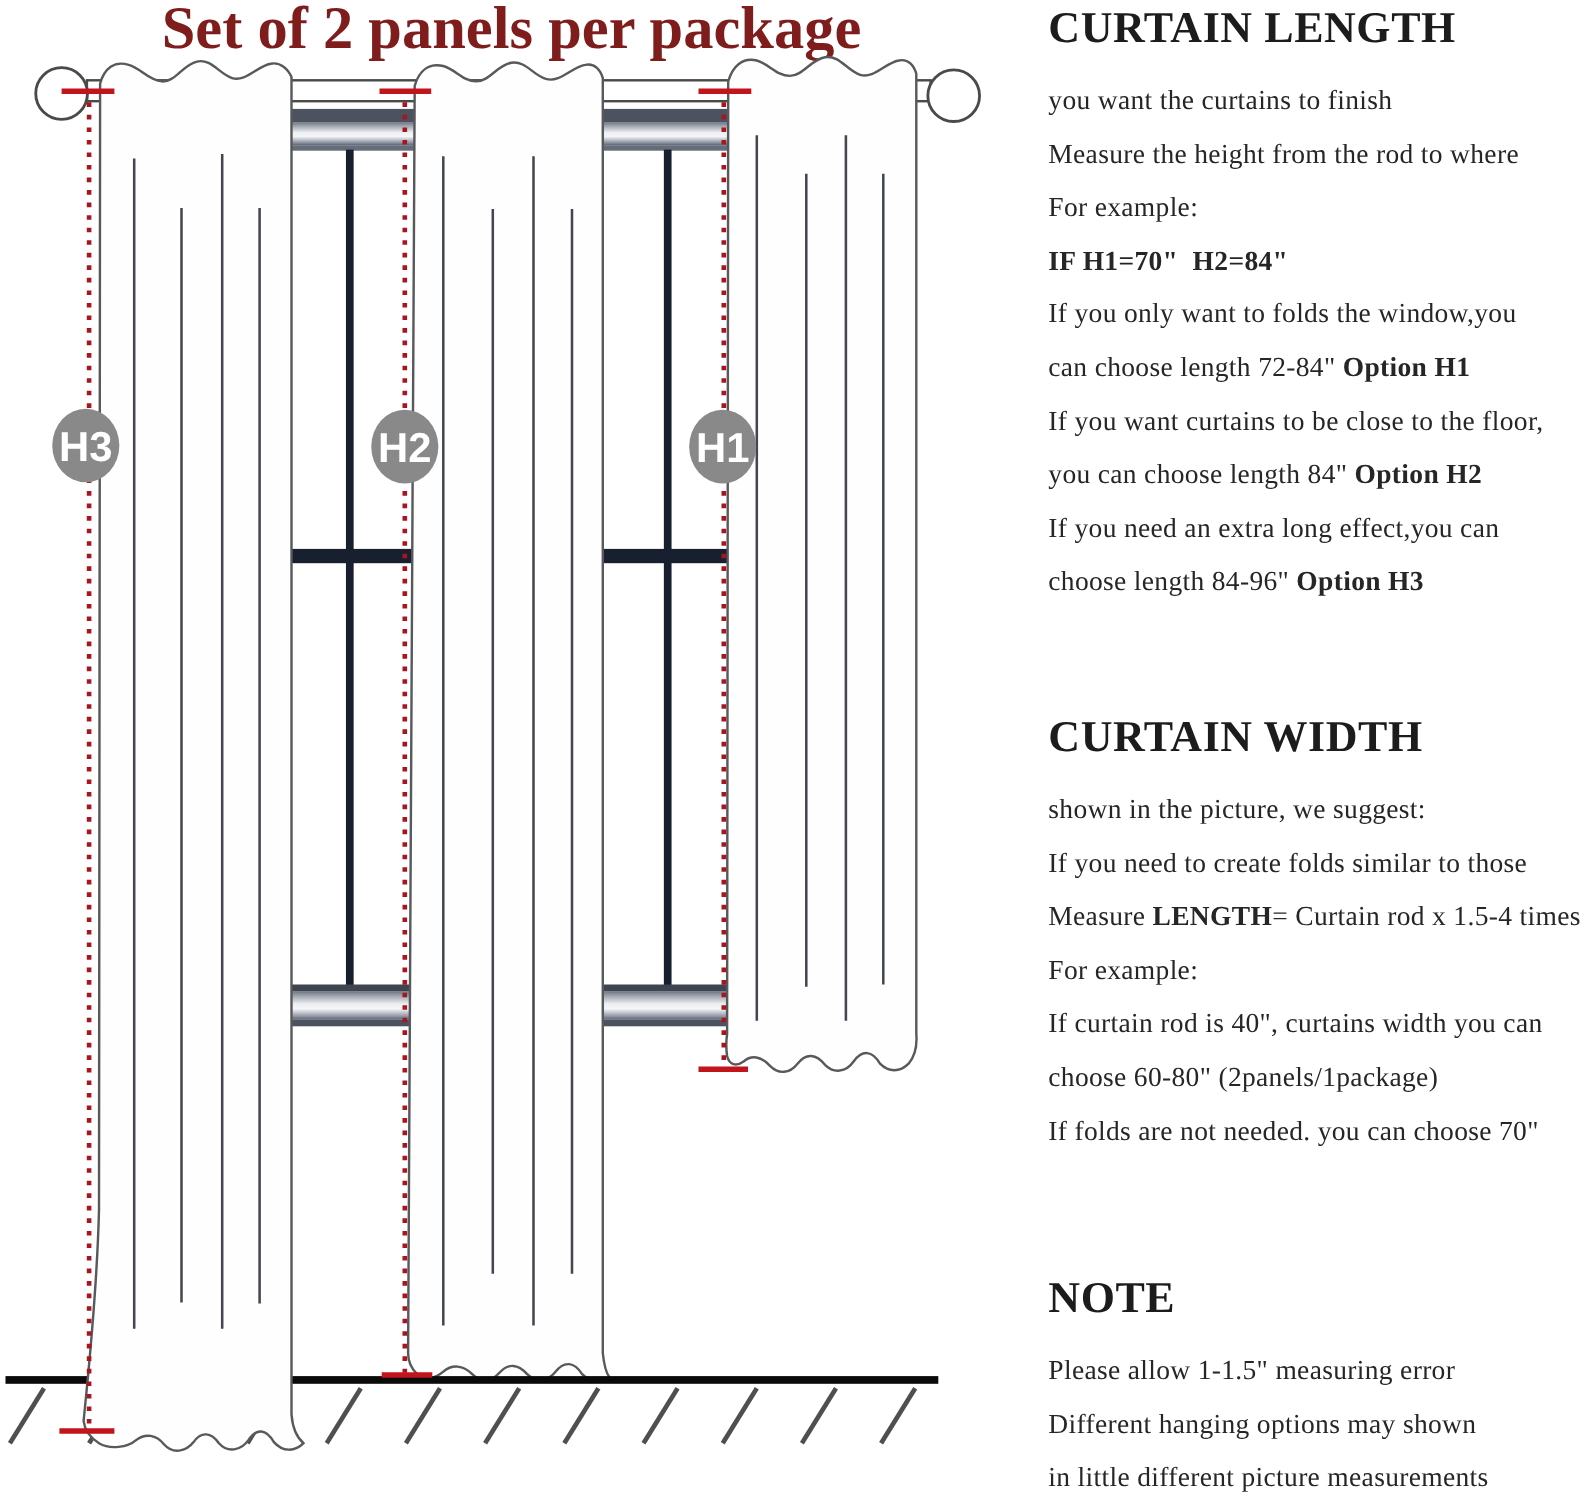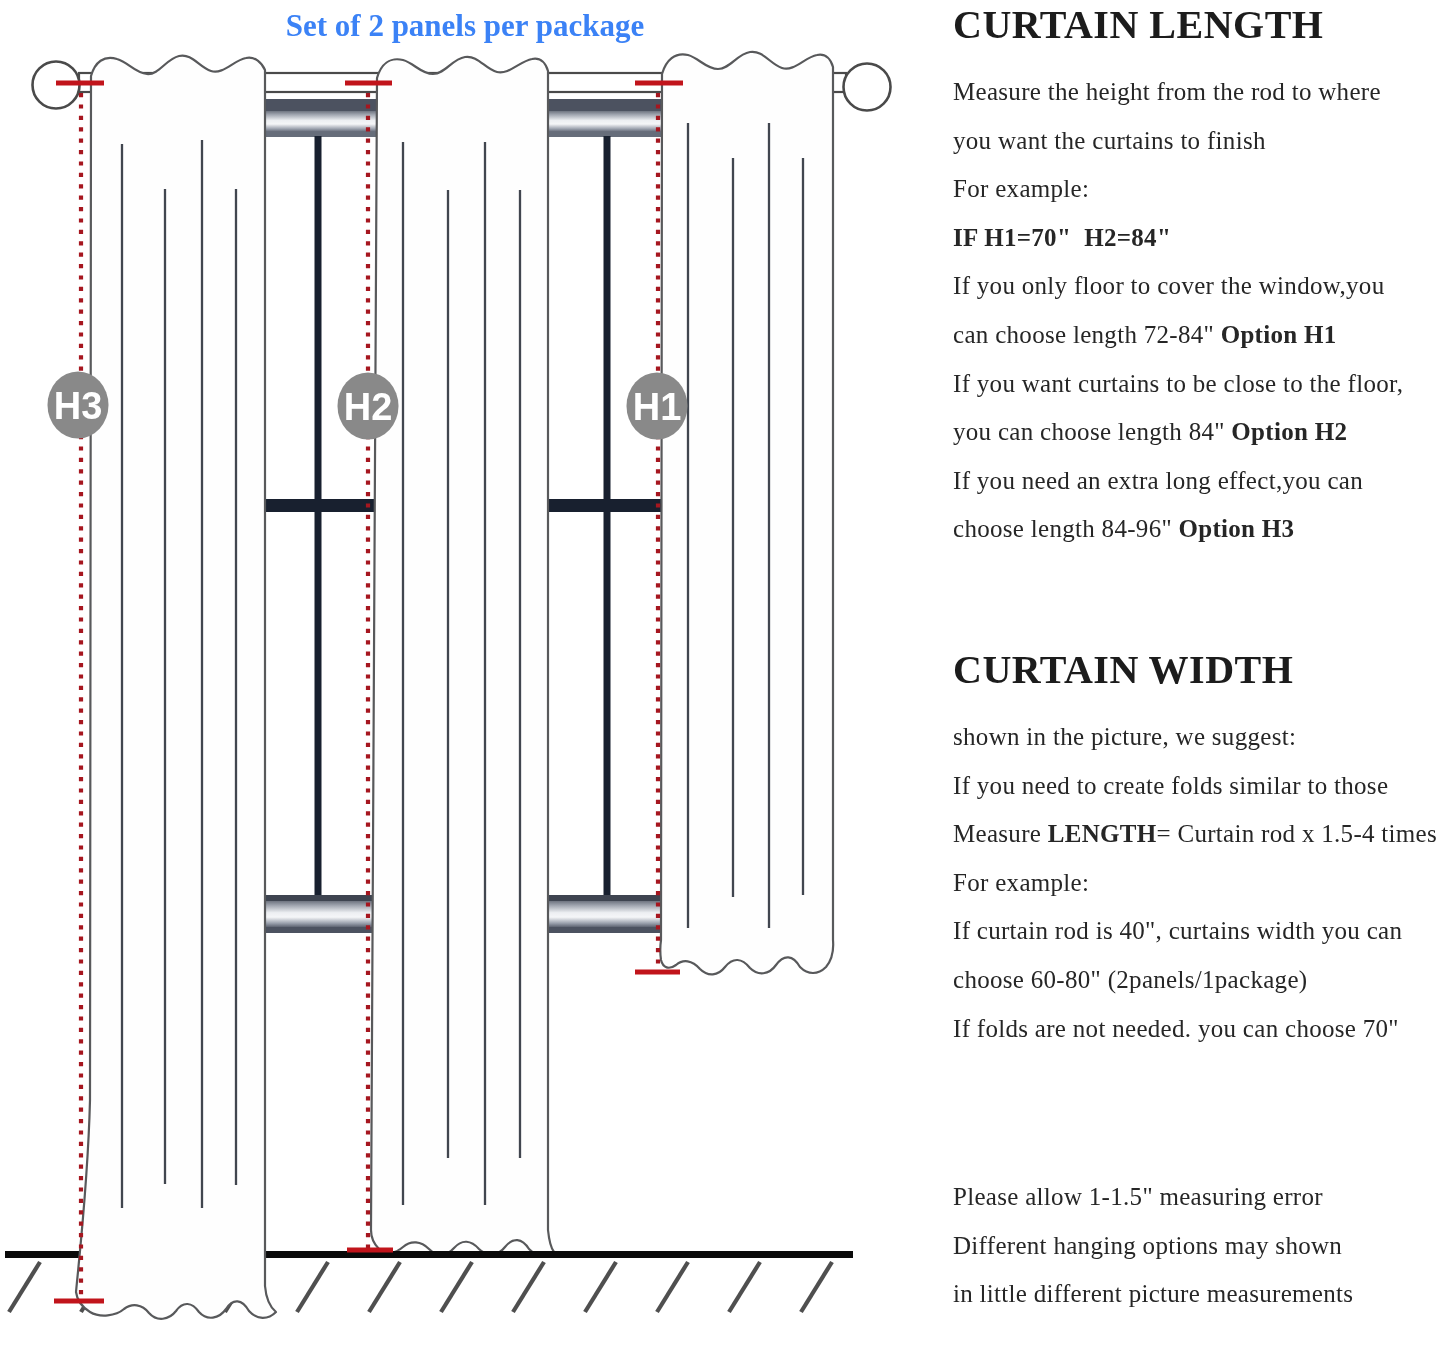--- a/index.html
+++ b/index.html
@@ -6,21 +6,21 @@
   body{
     width:1445px;height:1361px;position:relative;background:#ffffff;
     font-family:"Liberation Serif",serif;overflow:hidden;
   }
   .canvas{position:absolute;left:0;top:0;width:1445px;height:1361px;}
 
   
   .illustration{position:absolute;left:0;top:0;width:930px;height:1361px;}
   .diagram-title{
     position:absolute;left:0;top:0;width:930px;text-align:center;
-    font-size:31px;font-weight:bold;line-height:52px;color:#3b82f6;
+    font-size:55px;font-weight:bold;line-height:52px;color:#7f1d1d;
     letter-spacing:0px;white-space:pre;
   }
   .illu-svg{position:absolute;left:0;top:0;}
 
   
   .right-col{position:absolute;left:953px;top:0;width:492px;height:1361px;}
   .sec{position:absolute;left:0;width:492px;}
   .sec1{top:0;}
   .sec2{top:645px;}
   .sec3{top:1155px;}
@@ -190,25 +190,25 @@
         <text x="657" y="420" fill="#ffffff">H1</text>
       </g>
     </svg>
   </div>
 
   <div class="right-col">
 
     <section class="sec sec1">
       <h2>CURTAIN LENGTH</h2>
       <div class="para">
+          <div class="line"><span>you want the curtains to finish</span></div>
           <div class="line"><span>Measure the height from the rod to where</span></div>
-          <div class="line"><span>you want the curtains to finish</span></div>
           <div class="line"><span>For example:</span></div>
           <div class="line"><b>IF H1=70"  H2=84"</b></div>
-          <div class="line"><span>If you only floor to cover the window,you</span></div>
+          <div class="line"><span>If you only want to folds the window,you</span></div>
           <div class="line"><span>can choose length 72-84" </span><b>Option H1</b></div>
           <div class="line"><span>If you want curtains to be close to the floor,</span></div>
           <div class="line"><span>you can choose length 84" </span><b>Option H2</b></div>
           <div class="line"><span>If you need an extra long effect,you can</span></div>
           <div class="line"><span>choose length 84-96" </span><b>Option H3</b></div>
         </div>
     </section>
 
     <section class="sec sec2">
       <h2>CURTAIN WIDTH</h2>
@@ -217,20 +217,21 @@
           <div class="line"><span>If you need to create folds similar to those</span></div>
           <div class="line"><span>Measure </span><b>LENGTH</b><span>= Curtain rod x 1.5-4 times</span></div>
           <div class="line"><span>For example:</span></div>
           <div class="line"><span>If curtain rod is 40", curtains width you can</span></div>
           <div class="line"><span>choose 60-80" (2panels/1package)</span></div>
           <div class="line"><span>If folds are not needed. you can choose 70"</span></div>
         </div>
     </section>
 
     <section class="sec sec3">
+      <h2>NOTE</h2>
       <div class="para">
           <div class="line"><span>Please allow 1-1.5" measuring error</span></div>
           <div class="line"><span>Different hanging options may shown</span></div>
           <div class="line"><span>in little different picture measurements</span></div>
         </div>
     </section>
 
   </div>
 </div>
 

